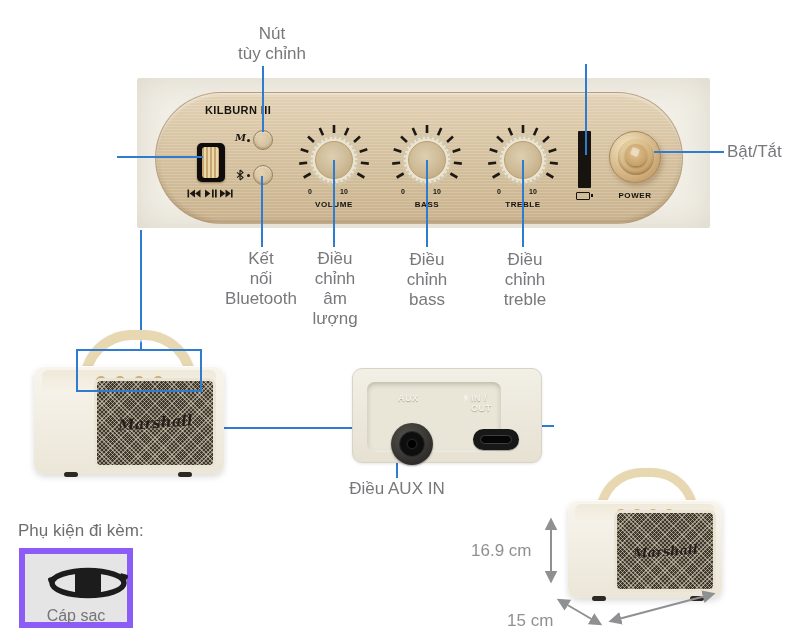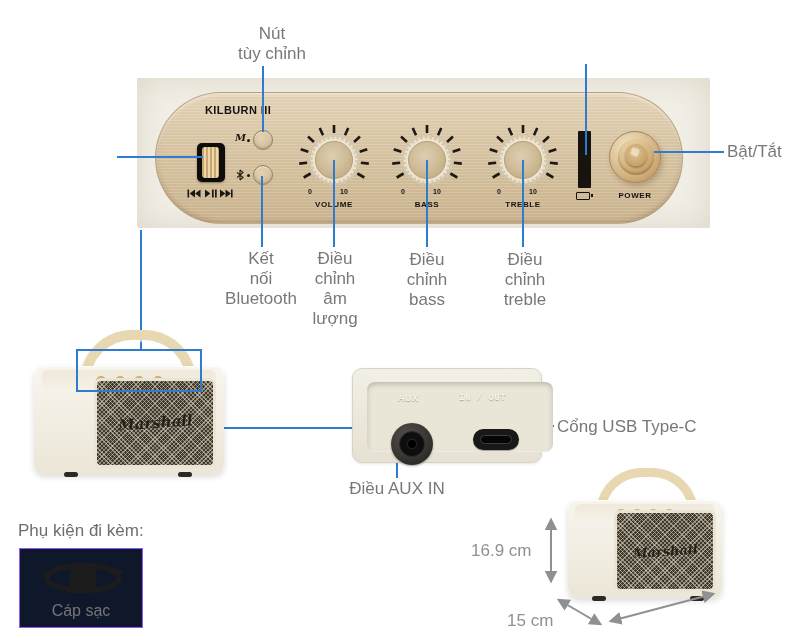--- a/index.html
+++ b/index.html
@@ -66,33 +66,33 @@
     background-image:
       repeating-linear-gradient(45deg, rgba(236,226,200,.5) 0 1px, rgba(0,0,0,0) 1px 3px),
       repeating-linear-gradient(-45deg, rgba(236,226,200,.5) 0 1px, rgba(0,0,0,0) 1px 3px);
     display:flex;align-items:center;justify-content:center;}
   .script-logo{font-family:"DejaVu Serif",serif;font-style:italic;font-weight:bold;color:#241e16;
     transform:rotate(-4deg);text-shadow:0 1px 1px rgba(255,255,255,.25);}
   .foot{position:absolute;width:14px;height:5px;border-radius:3px;background:#2c2822;}
   
   .ports{left:352px;top:368px;width:190px;height:95px;border-radius:10px;
     background:linear-gradient(#f2efe6,#e6e1d2);border:1px solid #d8d3c3;box-shadow:0 1px 3px rgba(0,0,0,.1);}
-  .recess{position:absolute;left:14px;top:13px;width:186px;height:70px;border-radius:8px;background:#e9e5d7;
+  .recess{position:absolute;left:14px;top:13px;width:134px;height:70px;border-radius:8px;background:#e9e5d7;
     box-shadow:inset 0 2px 5px rgba(120,112,90,.4), inset 0 -1px 2px rgba(255,255,255,.75);}
   .embossed{position:absolute;font-size:9px;font-weight:bold;letter-spacing:.5px;color:#f6f3e9;
     text-shadow:0 1px 1px rgba(125,115,90,.5);}
   .jack{position:absolute;left:24px;top:41px;width:42px;height:42px;border-radius:50%;
     background:radial-gradient(circle at 40% 35%, #56534e, #2e2c2a 72%);box-shadow:0 1px 2px rgba(0,0,0,.35);}
   .jack .mid{position:absolute;left:8px;top:8px;width:26px;height:26px;border-radius:50%;background:#0e0e0e;border:1px solid #2a2a2a;}
   .jack .hole{position:absolute;left:8px;top:8px;width:8px;height:8px;border-radius:50%;background:#000;box-shadow:0 0 2px 1px rgba(255,255,255,.12);}
   .usbc{position:absolute;left:106px;top:47px;width:46px;height:21px;border-radius:11px;background:#181818;box-shadow:0 1px 1px rgba(0,0,0,.3);}
   .usbc .slot{position:absolute;left:7px;top:6px;width:32px;height:9px;border-radius:5px;background:#060606;border:1.5px solid #3f3f3f;}
   
   .acc-heading{left:18px;top:521px;font-size:17px;color:#6d6e70;}
-  .acc-box{left:19px;top:548px;width:124px;height:80px;border:1px solid #8b5cf6;background:#0f172a;}
+  .acc-box{left:19px;top:548px;width:114px;height:80px;border:6px solid #8b5cf6;background:#e5e5e5;}
   .acc-label{position:absolute;left:0;top:53px;width:100%;text-align:center;font-size:16px;color:#757577;}
   
   .dim-label{position:absolute;font-size:17px;color:var(--dim);}
 </style>
 </head>
 <body>
 
 <div id="stage">
 
   <div class="abs photo">
@@ -223,21 +223,20 @@
   <div class="callout" style="left:285px;top:249px;width:100px;">Điều
 chỉnh
 âm
 lượng</div>
   <div class="callout" style="left:377px;top:250px;width:100px;">Điều
 chỉnh
 bass</div>
   <div class="callout" style="left:475px;top:250px;width:100px;">Điều
 chỉnh
 treble</div>
-  <div class="callout" style="left:557px;top:417px;text-align:left;">Cổng USB Type-C</div>
   <div class="callout" style="left:337px;top:479px;width:120px;">Điều AUX IN</div>
 
   <div class="leader" style="left:262px;top:66px;width:2px;height:66px;"></div>
   <div class="leader" style="left:585px;top:64px;width:2px;height:91px;"></div>
   <div class="leader" style="left:117px;top:156px;width:86px;height:2px;"></div>
   <div class="leader" style="left:654px;top:151px;width:70px;height:2px;"></div>
   <div class="leader" style="left:261px;top:176px;width:2px;height:71px;"></div>
   <div class="leader" style="left:333px;top:160px;width:2px;height:87px;"></div>
   <div class="leader" style="left:426px;top:160px;width:2px;height:87px;"></div>
   <div class="leader" style="left:522px;top:160px;width:2px;height:87px;"></div>
@@ -264,21 +263,21 @@
   </div>
 
   <div class="abs hl-rect"></div>
 
   <div class="abs ports">
     <div class="recess">
       <span class="embossed" style="left:31px;top:11px;">AUX</span>
       <svg class="abs" style="left:96px;top:11px;" width="6" height="9" viewBox="0 0 6 9">
         <polygon points="3.5,0 0,5 2.3,5 1.3,9 5.8,3.8 3.2,3.8" fill="#f6f3e9"></polygon>
       </svg>
-      <span class="embossed" style="left:92px;top:11px;font-family:Liberation Mono, monospace;">IN / OUT</span>
+      <span class="embossed" style="left:104px;top:11px;">IN / OUT</span>
       <div class="jack">
         <div class="mid">
           <div class="hole"></div>
         </div>
       </div>
       <div class="usbc">
         <div class="slot"></div>
       </div>
     </div>
   </div>

